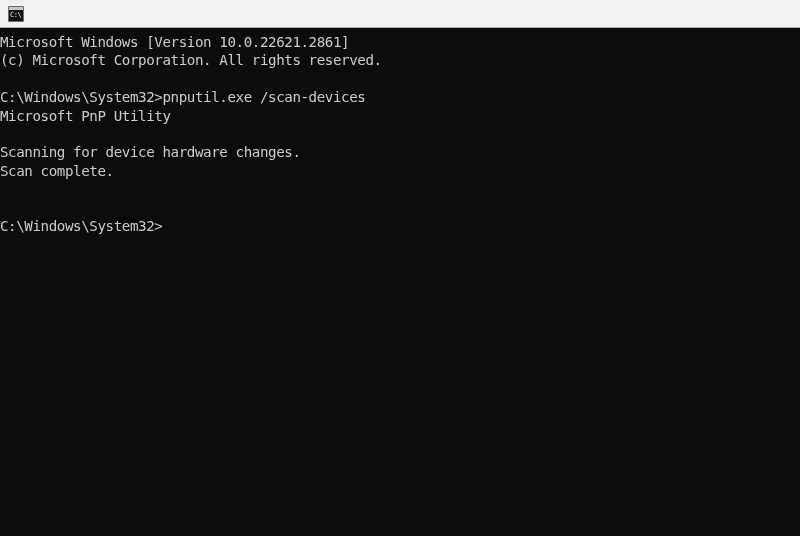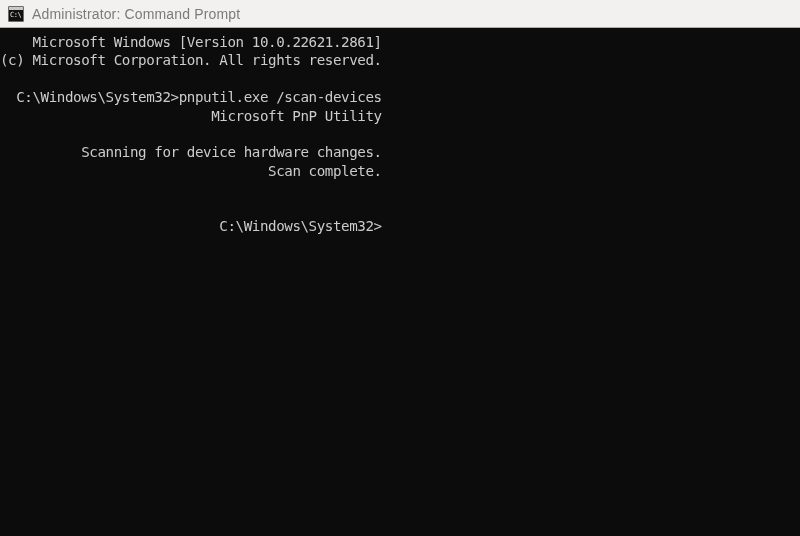--- a/index.html
+++ b/index.html
@@ -83,21 +83,20 @@
 
   
   #console {
     position: absolute;
     left: 0;
     top: 29px;
     width: 800px;
     height: 507px;
     background: #0c0c0c;
     overflow: hidden;
-    text-align: right;
   }
 
   #console-text {
     margin: 0;
     padding: 0;
     position: absolute;
     left: 0px;
     top: 4px;
     font-family: "DejaVu Sans Mono", monospace;
     font-size: 14.2px;
@@ -115,20 +114,19 @@
 </head>
 <body>
 
 <div id="window">
 
   <div id="titlebar">
     <div id="app-icon">
       <div class="icon-strip"></div>
       <div class="icon-glyph">C:\</div>
     </div>
-    <div id="title-text">Administrator: Command Prompt</div>
   </div>
 
   <div id="console">
     <div id="console-text"><span class="cline">Microsoft Windows [Version 10.0.22621.2861]</span><span class="cline">(c) Microsoft Corporation. All rights reserved.</span><span class="cline">&nbsp;</span><span class="cline">C:\Windows\System32&gt;pnputil.exe /scan-devices</span><span class="cline">Microsoft PnP Utility</span><span class="cline">&nbsp;</span><span class="cline">Scanning for device hardware changes.</span><span class="cline">Scan complete.</span><span class="cline">&nbsp;</span><span class="cline">&nbsp;</span><span class="cline">C:\Windows\System32&gt;</span></div>
   </div>
 
 </div>
 
 </body></html>

